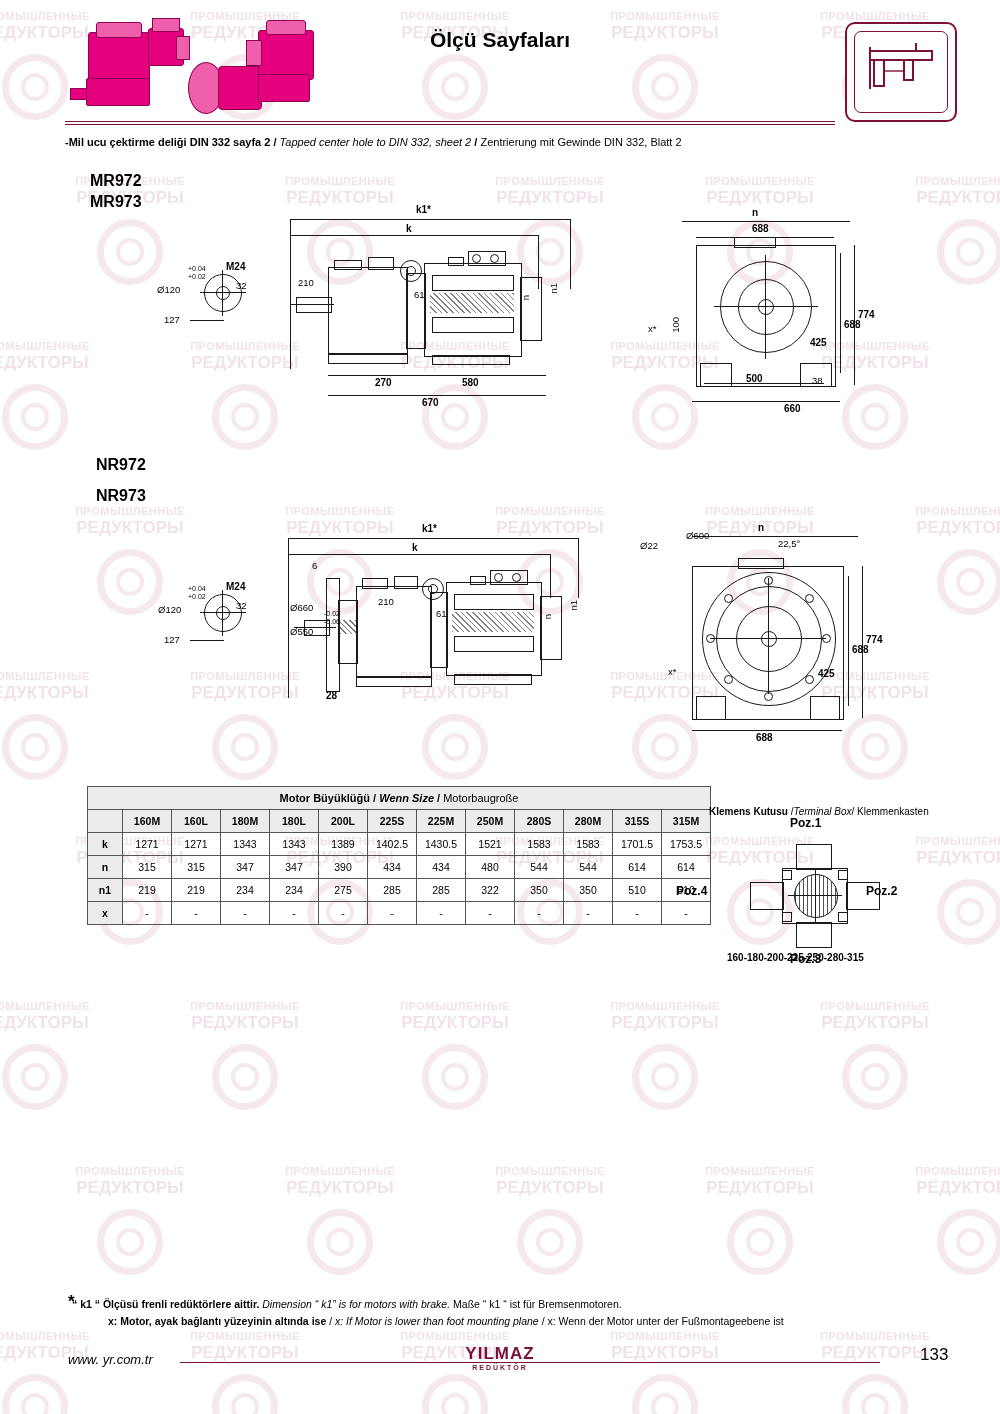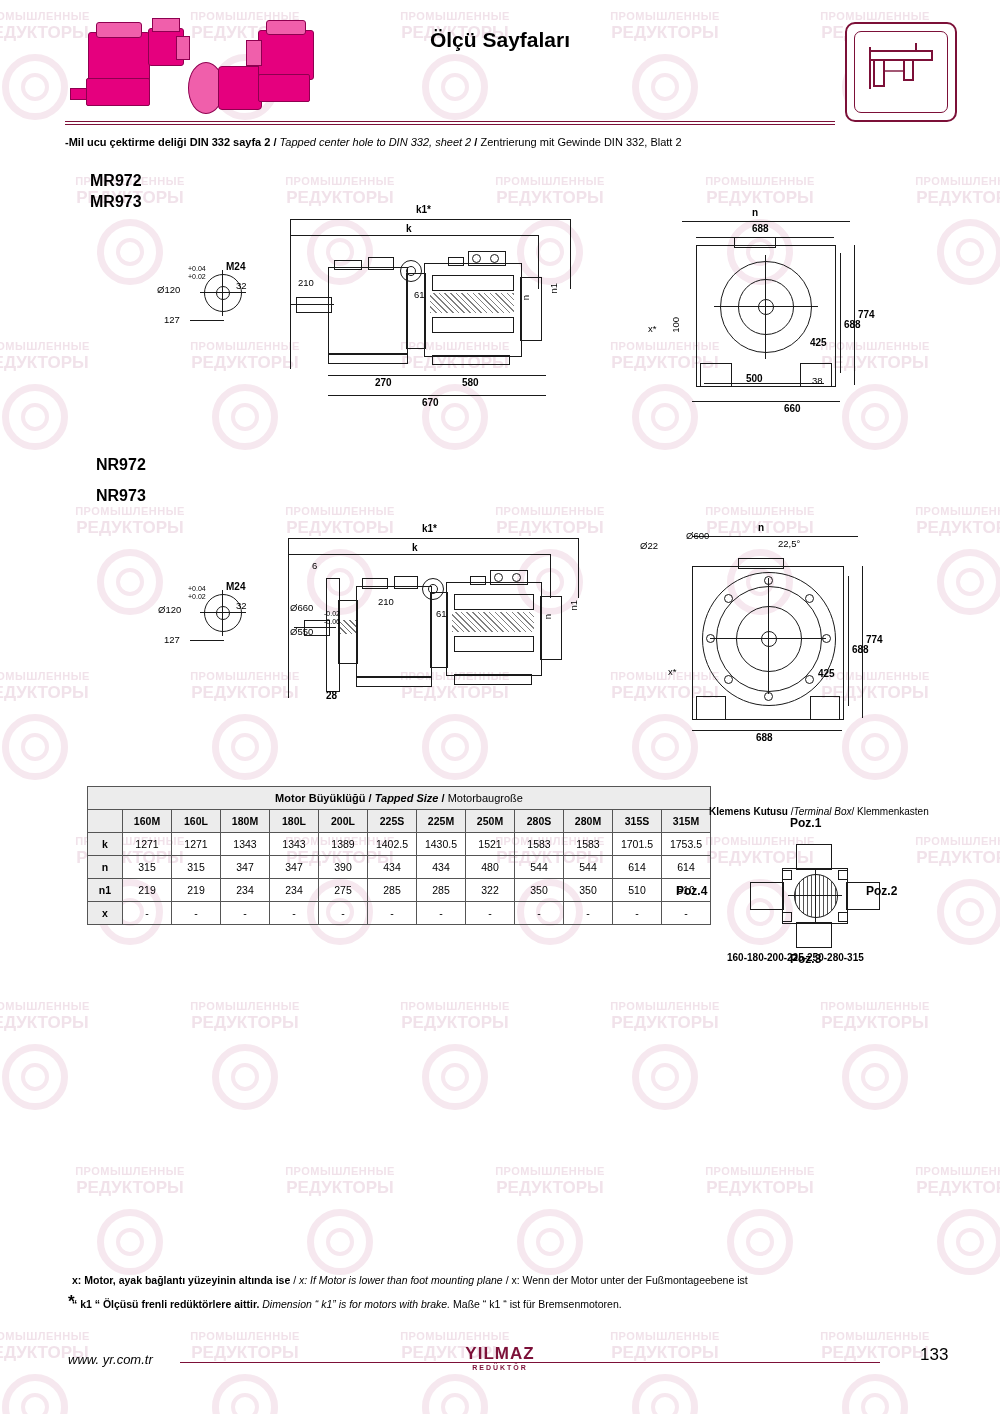--- a/index.html
+++ b/index.html
@@ -560,21 +560,21 @@
   <div class="ln lnh" style="left:32px;top:210px;width:150px;"></div>
   <div class="dimb" style="left:96px;top:212px;">688</div>
 </div>
 
 <table class="dims">
   <tbody id="tbody">
     <tr class="hdrrow">
       <td colspan="13">
         <span>Motor Büyüklüğü</span>
         <span>/</span>
-        <i>Tapped Size</i>
+        <i>Wenn Size</i>
         <span>/</span>
         <span style="font-weight:normal">Motorbaugroße</span>
       </td>
     </tr>
   <tr class="colhdr">
         <td class="rowlbl"></td>
         <td class="v">160M</td>
         <td class="v">160L</td>
         <td class="v">180M</td>
         <td class="v">180L</td>
@@ -677,21 +677,21 @@
 <div class="poz" style="left:790px;top:952px;">Poz.3</div>
 <div class="poz" style="left:676px;top:884px;">Poz.4</div>
 <div class="tb-note">160-180-200-225-250-280-315</div>
 
 <div class="star">*</div>
 <div class="fn" style="top:1298px;">
   <b>“ k1 “ Ölçüsü frenli redüktörlere aittir.</b>
   <i>Dimension “ k1” is for motors with brake.</i>
   <span>Maße “ k1 “ ist für Bremsenmotoren.</span>
 </div>
-<div class="fn" style="top:1274px;">
+<div class="fn" style="top:1315px;margin-left:36px;">
   <b>x: Motor, ayak bağlantı yüzeyinin altında ise</b>
   <span>/</span>
   <i>x: If Motor is lower than foot mounting plane</i>
   <span>/</span>
   <span>x: Wenn der Motor unter der Fußmontageebene ist</span>
 </div>
 
 <div class="f-url">www. yr.com.tr</div>
 <div class="f-rule"></div>
 <div class="f-logo">

